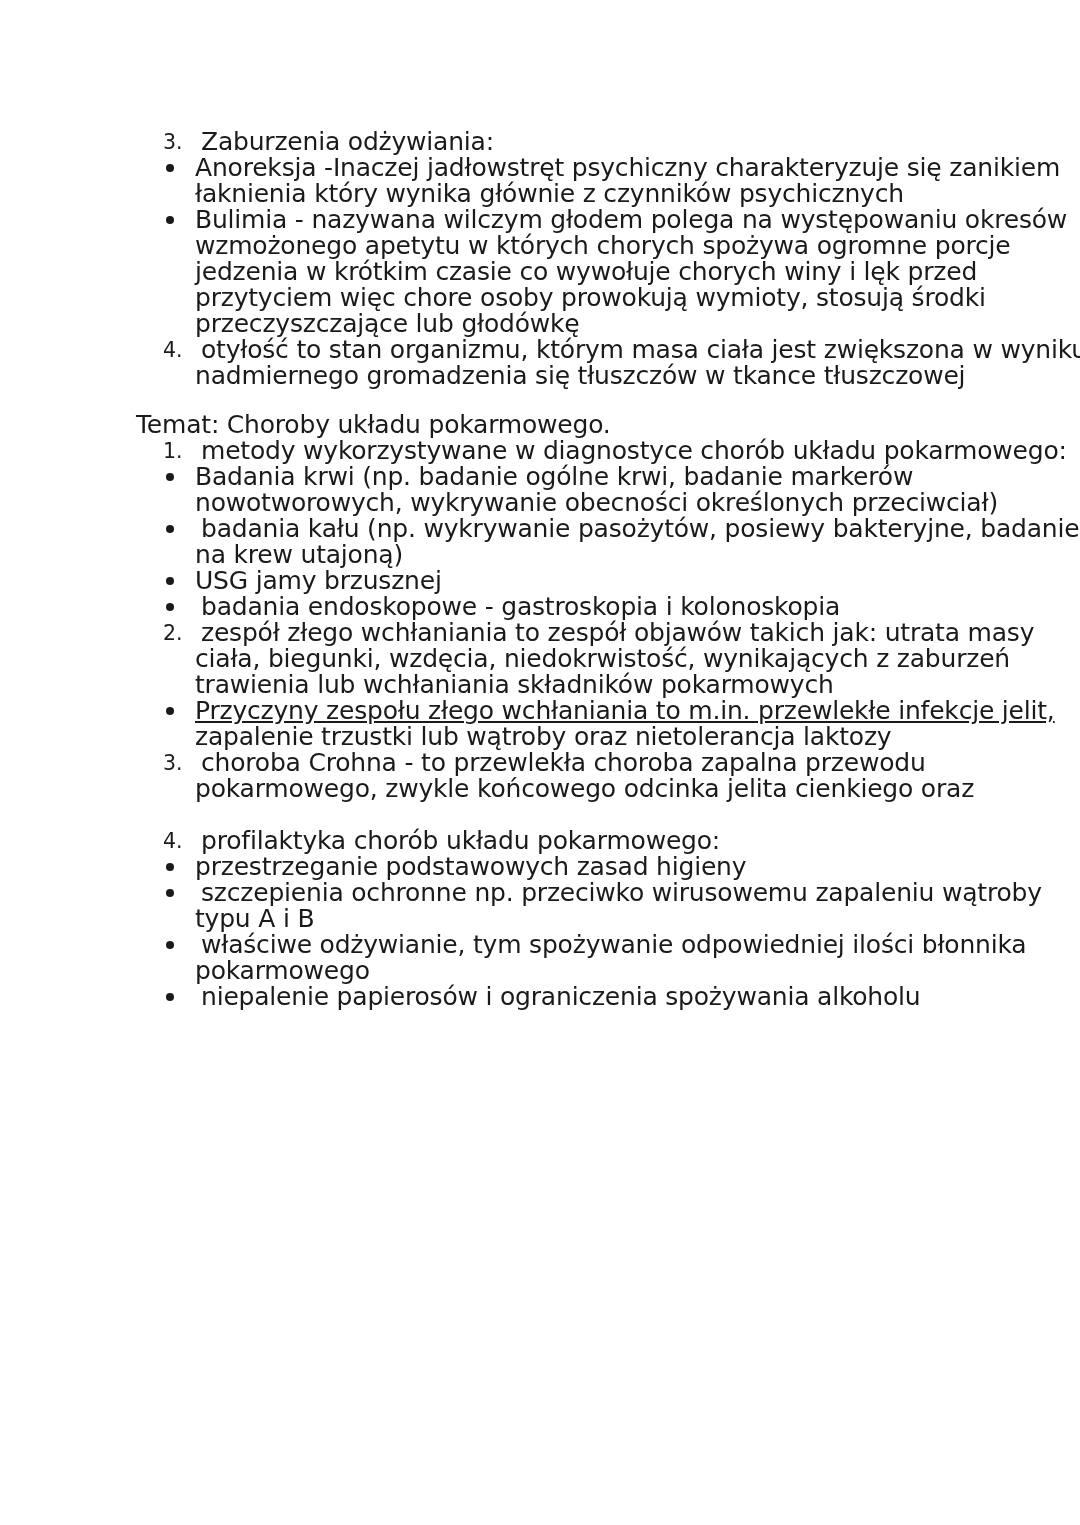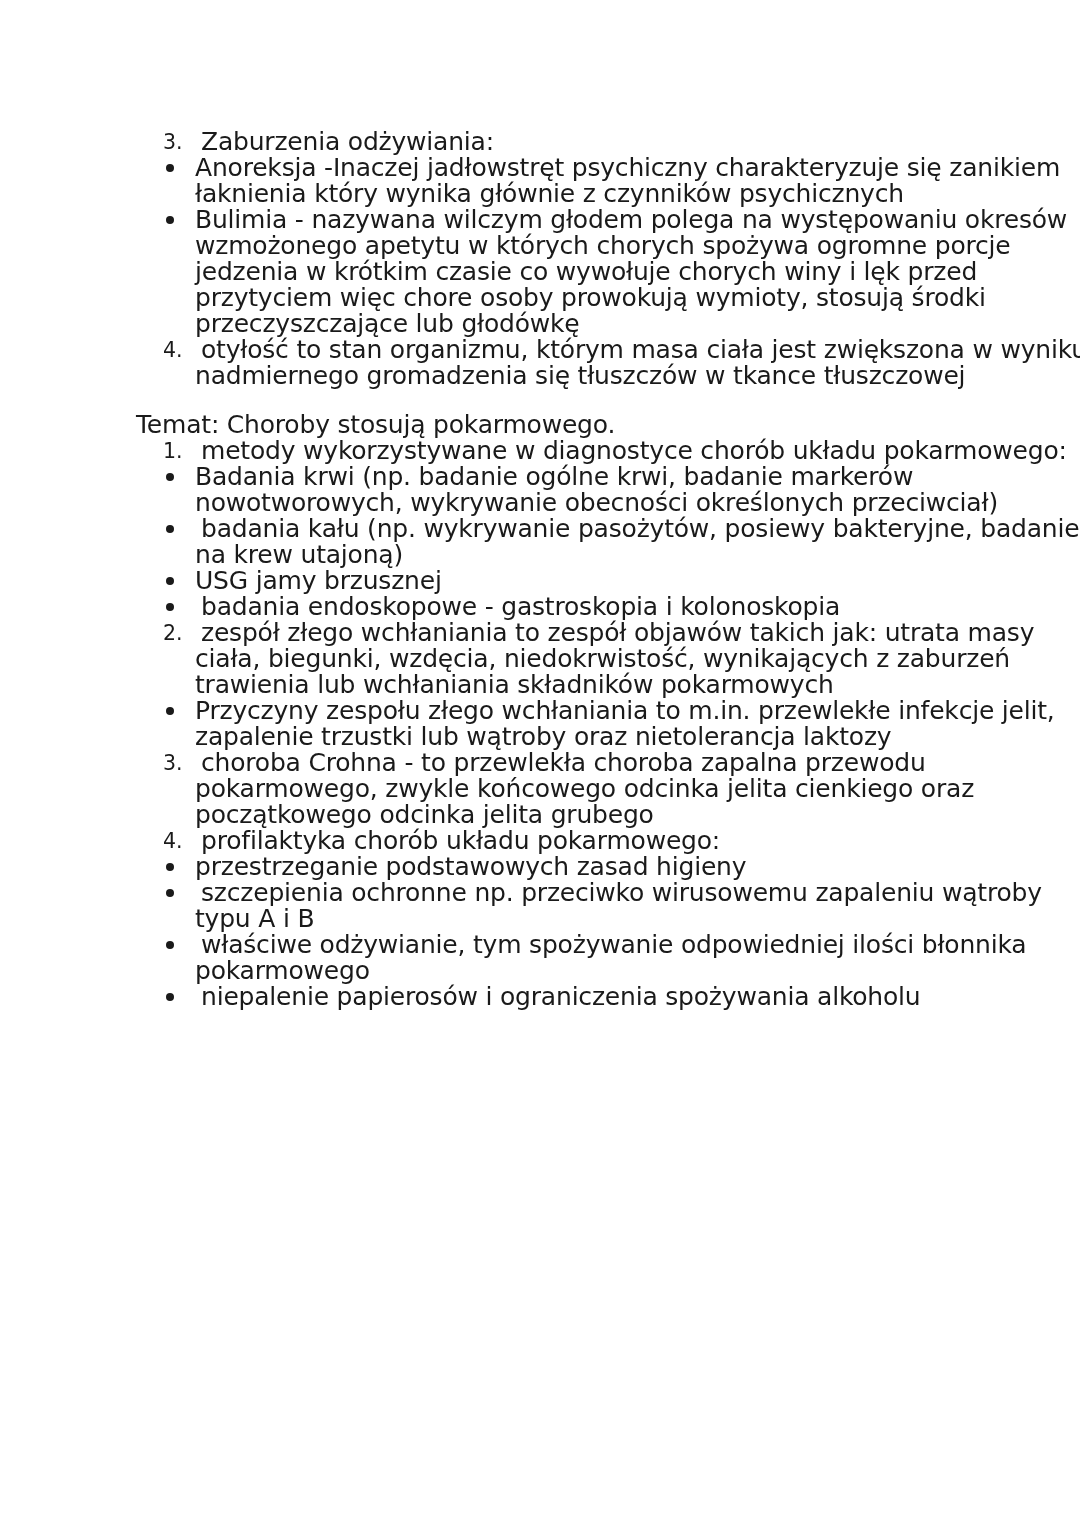--- a/index.html
+++ b/index.html
@@ -59,21 +59,21 @@
   <span class="line" style="left:195px; top:207px;">Bulimia - nazywana wilczym głodem polega na występowaniu okresów</span>
   <span class="line" style="left:195px; top:233px;">wzmożonego apetytu w których chorych spożywa ogromne porcje</span>
   <span class="line" style="left:195px; top:259px;">jedzenia w krótkim czasie co wywołuje chorych winy i lęk przed</span>
   <span class="line" style="left:195px; top:285px;">przytyciem więc chore osoby prowokują wymioty, stosują środki</span>
   <span class="line" style="left:195px; top:311px;">przeczyszczające lub głodówkę</span>
 
   <span class="marker" style="left:163px; top:337px;">4.</span>
   <span class="line" style="left:201px; top:337px;">otyłość to stan organizmu,  którym masa ciała jest zwiększona w wyniku</span>
   <span class="line" style="left:195px; top:363px;">nadmiernego gromadzenia się tłuszczów w tkance tłuszczowej</span>
 
-  <span class="line" style="left:136px; top:412px;">Temat: Choroby stosują pokarmowego.</span>
+  <span class="line" style="left:136px; top:412px;">Temat: Choroby układu pokarmowego.</span>
 
   <span class="marker" style="left:163px; top:438px;">1.</span>
   <span class="line" style="left:201px; top:438px;">metody wykorzystywane w diagnostyce chorób układu pokarmowego:</span>
 
   <span class="bullet" style="left:166px; top:473px;"></span>
   <span class="line" style="left:195px; top:464px;">Badania krwi (np. badanie ogólne krwi, badanie markerów</span>
   <span class="line" style="left:195px; top:490px;">nowotworowych, wykrywanie obecności określonych przeciwciał)</span>
 
   <span class="bullet" style="left:166px; top:525px;"></span>
   <span class="line" style="left:201px; top:516px;">badania kału (np. wykrywanie pasożytów, posiewy bakteryjne, badanie</span>
@@ -84,27 +84,26 @@
 
   <span class="bullet" style="left:166px; top:603px;"></span>
   <span class="line" style="left:201px; top:594px;">badania endoskopowe -  gastroskopia i kolonoskopia</span>
 
   <span class="marker" style="left:163px; top:620px;">2.</span>
   <span class="line" style="left:201px; top:620px;">zespół złego wchłaniania to zespół objawów takich jak: utrata masy</span>
   <span class="line" style="left:195px; top:646px;text-align:center;">ciała, biegunki, wzdęcia, niedokrwistość, wynikających z zaburzeń</span>
   <span class="line" style="left:195px; top:672px;">trawienia lub wchłaniania składników pokarmowych</span>
 
   <span class="bullet" style="left:166px; top:707px;"></span>
-  <span class="line" style="left:195px; top:698px;">Przyczyny zespołu złego wchłaniania to m.in. przewlekłe infekcje jelit,</span>
+  <span class="line" style="left:195px; top:698px;text-decoration:underline;">Przyczyny zespołu złego wchłaniania to m.in. przewlekłe infekcje jelit,</span>
   <span class="line" style="left:195px; top:724px;">zapalenie trzustki lub wątroby oraz nietolerancja laktozy</span>
 
   <span class="marker" style="left:163px; top:750px;">3.</span>
   <span class="line" style="left:201px; top:750px;">choroba Crohna - to przewlekła choroba zapalna przewodu</span>
   <span class="line" style="left:195px; top:776px;">pokarmowego, zwykle końcowego odcinka jelita cienkiego oraz</span>
-  <span class="line" style="left:195px; top:802px;">początkowego odcinka jelita grubego</span>
 
   <span class="marker" style="left:163px; top:828px;">4.</span>
   <span class="line" style="left:201px; top:828px;">profilaktyka chorób układu pokarmowego:</span>
 
   <span class="bullet" style="left:166px; top:863px;"></span>
   <span class="line" style="left:195px; top:854px;">przestrzeganie podstawowych zasad higieny</span>
 
   <span class="bullet" style="left:166px; top:889px;"></span>
   <span class="line" style="left:201px; top:880px;">szczepienia ochronne np. przeciwko wirusowemu zapaleniu wątroby</span>
   <span class="line" style="left:195px; top:906px;">typu A i B</span>

